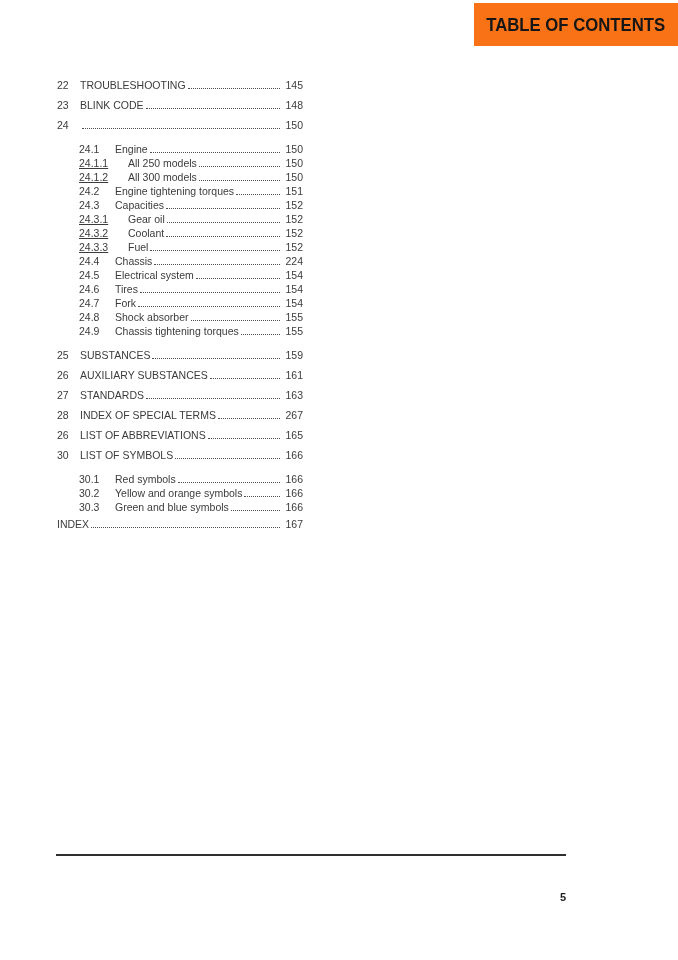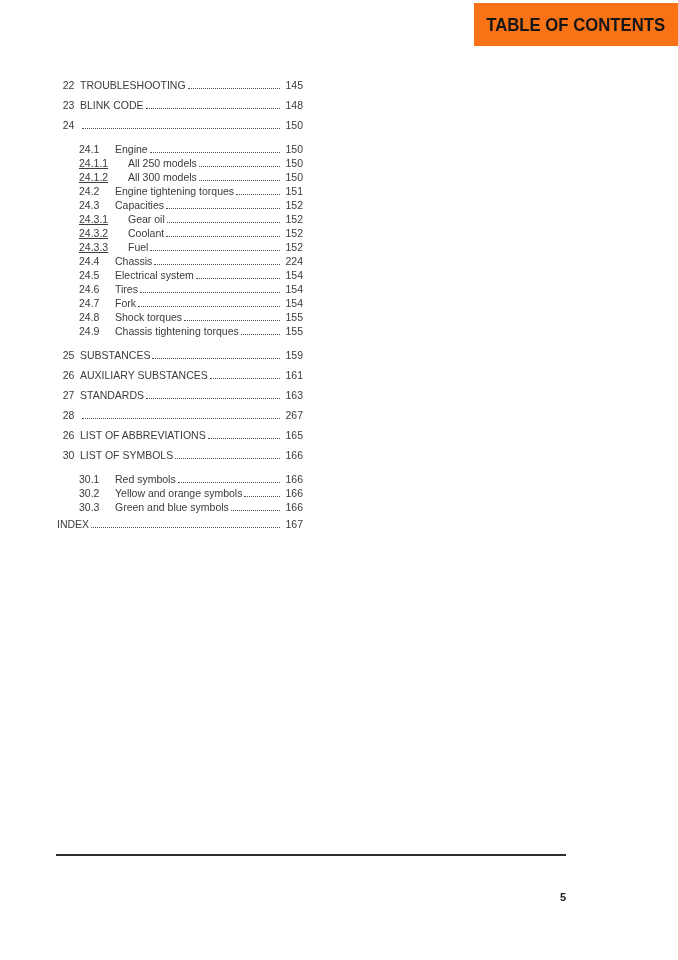--- a/index.html
+++ b/index.html
@@ -28,21 +28,21 @@
   .toc {
     position:absolute; top:75px; left:57px; width:246px;
     font-size:10.5px;
   }
   .row {
     display:flex; align-items:baseline; white-space:nowrap;
   }
   .lvl0 { height:20px; line-height:20px; }
   .lvl1, .lvl2 { height:14px; line-height:14px; padding-left:22px;justify-content:space-between; }
   .gap { margin-top:7px; }
-  .lvl0 .num { width:23px; flex:none;text-align:center; }
+  .lvl0 .num { width:23px; flex:none; }
   .lvl1 .num { width:36px; flex:none; }
   .lvl2 .num { width:49px; flex:none;text-decoration:underline; }
   .title { flex:none; }
   .leader {
     flex:1 1 auto; height:1px; margin:0 3px 0 2px;
     border-bottom:1.5px dotted #4f4f4f;
   }
   .pagenum { flex:none; min-width:20px; text-align:right; }
 
   
@@ -151,21 +151,21 @@
         <span class="pagenum">154</span>
       </div>
     <div class="row lvl1">
         <span class="num">24.7</span>
         <span class="title">Fork</span>
         <span class="leader"></span>
         <span class="pagenum">154</span>
       </div>
     <div class="row lvl1">
         <span class="num">24.8</span>
-        <span class="title">Shock torques</span>
+        <span class="title">Shock absorber</span>
         <span class="leader"></span>
         <span class="pagenum">155</span>
       </div>
     <div class="row lvl1">
         <span class="num">24.9</span>
         <span class="title">Chassis tightening torques</span>
         <span class="leader"></span>
         <span class="pagenum">155</span>
       </div>
 
@@ -182,20 +182,21 @@
         <span class="pagenum">161</span>
       </div>
     <div class="row lvl0">
         <span class="num">27</span>
         <span class="title">STANDARDS</span>
         <span class="leader"></span>
         <span class="pagenum">163</span>
       </div>
     <div class="row lvl0">
         <span class="num">28</span>
+        <span class="title">INDEX OF SPECIAL TERMS</span>
         <span class="leader"></span>
         <span class="pagenum">267</span>
       </div>
     <div class="row lvl0">
         <span class="num">26</span>
         <span class="title">LIST OF ABBREVIATIONS</span>
         <span class="leader"></span>
         <span class="pagenum">165</span>
       </div>
     <div class="row lvl0">

